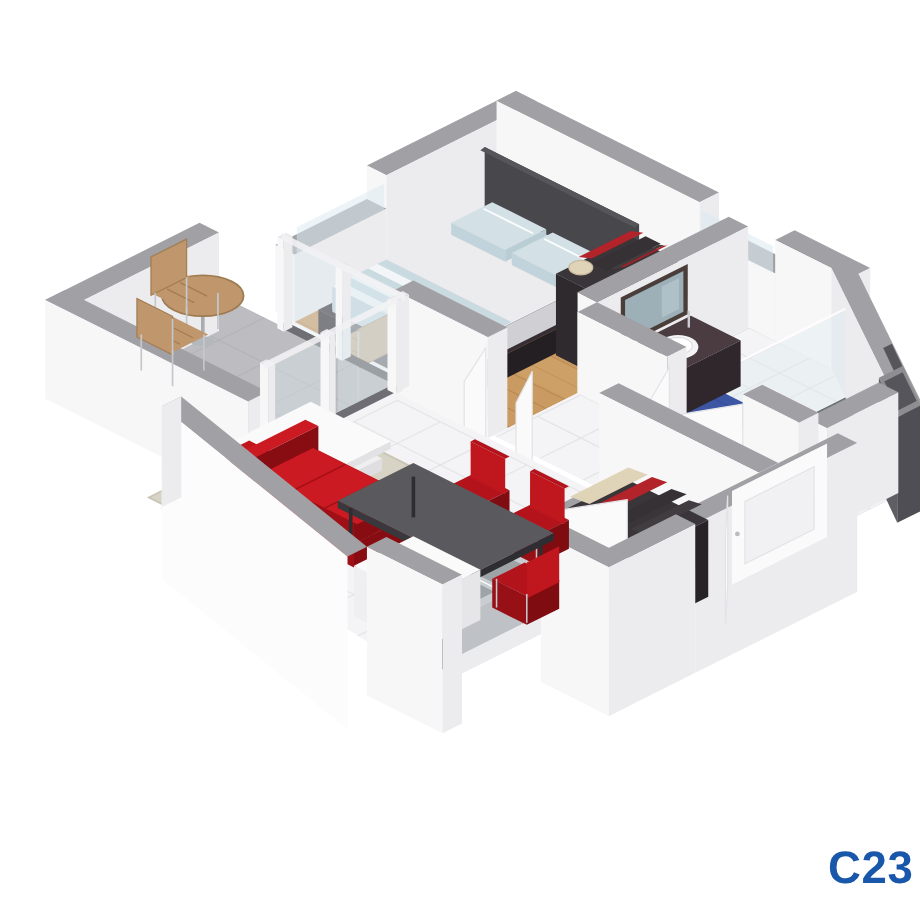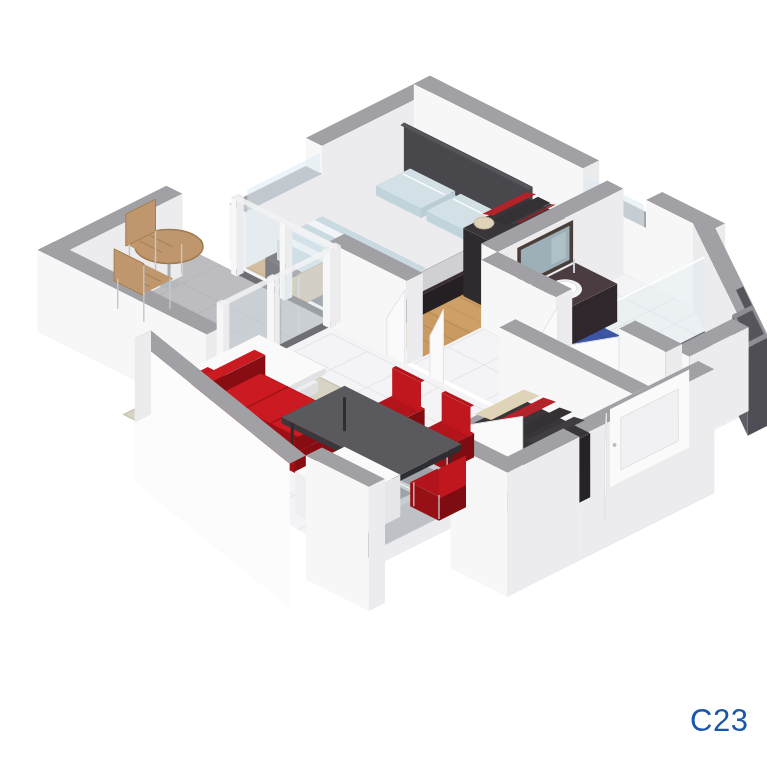--- a/index.html
+++ b/index.html
@@ -1,19 +1,19 @@
 <!DOCTYPE html>
 <html><head>
 <meta charset="utf-8">
 <style>
   html,body{margin:0;padding:0;background:#ffffff;}
   #stage{position:relative;width:767px;height:768px;background:#ffffff;overflow:hidden;
          font-family:"Liberation Sans", sans-serif;}
   #scene{position:absolute;left:0;top:0;}
-  #unit-label{position:absolute;left:690px;top:703px;font-size:31px;font-weight:400;
+  #unit-label{position:absolute;left:690px;top:703px;font-size:38px;font-weight:700;
               letter-spacing:0.5px;user-select:none;text-align:center;}
 </style>
 </head>
 <body>
 
 <div id="stage">
   <svg id="scene" width="767" height="768" viewBox="0 0 767 768">
       <g>
         <polygon points="430.0,75.8 446.2,83.9 322.0,146.0 305.8,137.9" fill="#A1A1A5"></polygon>
         <polygon points="305.8,137.9 322.0,146.0 322.0,230.0 305.8,221.9" fill="#F7F7F8"></polygon>

